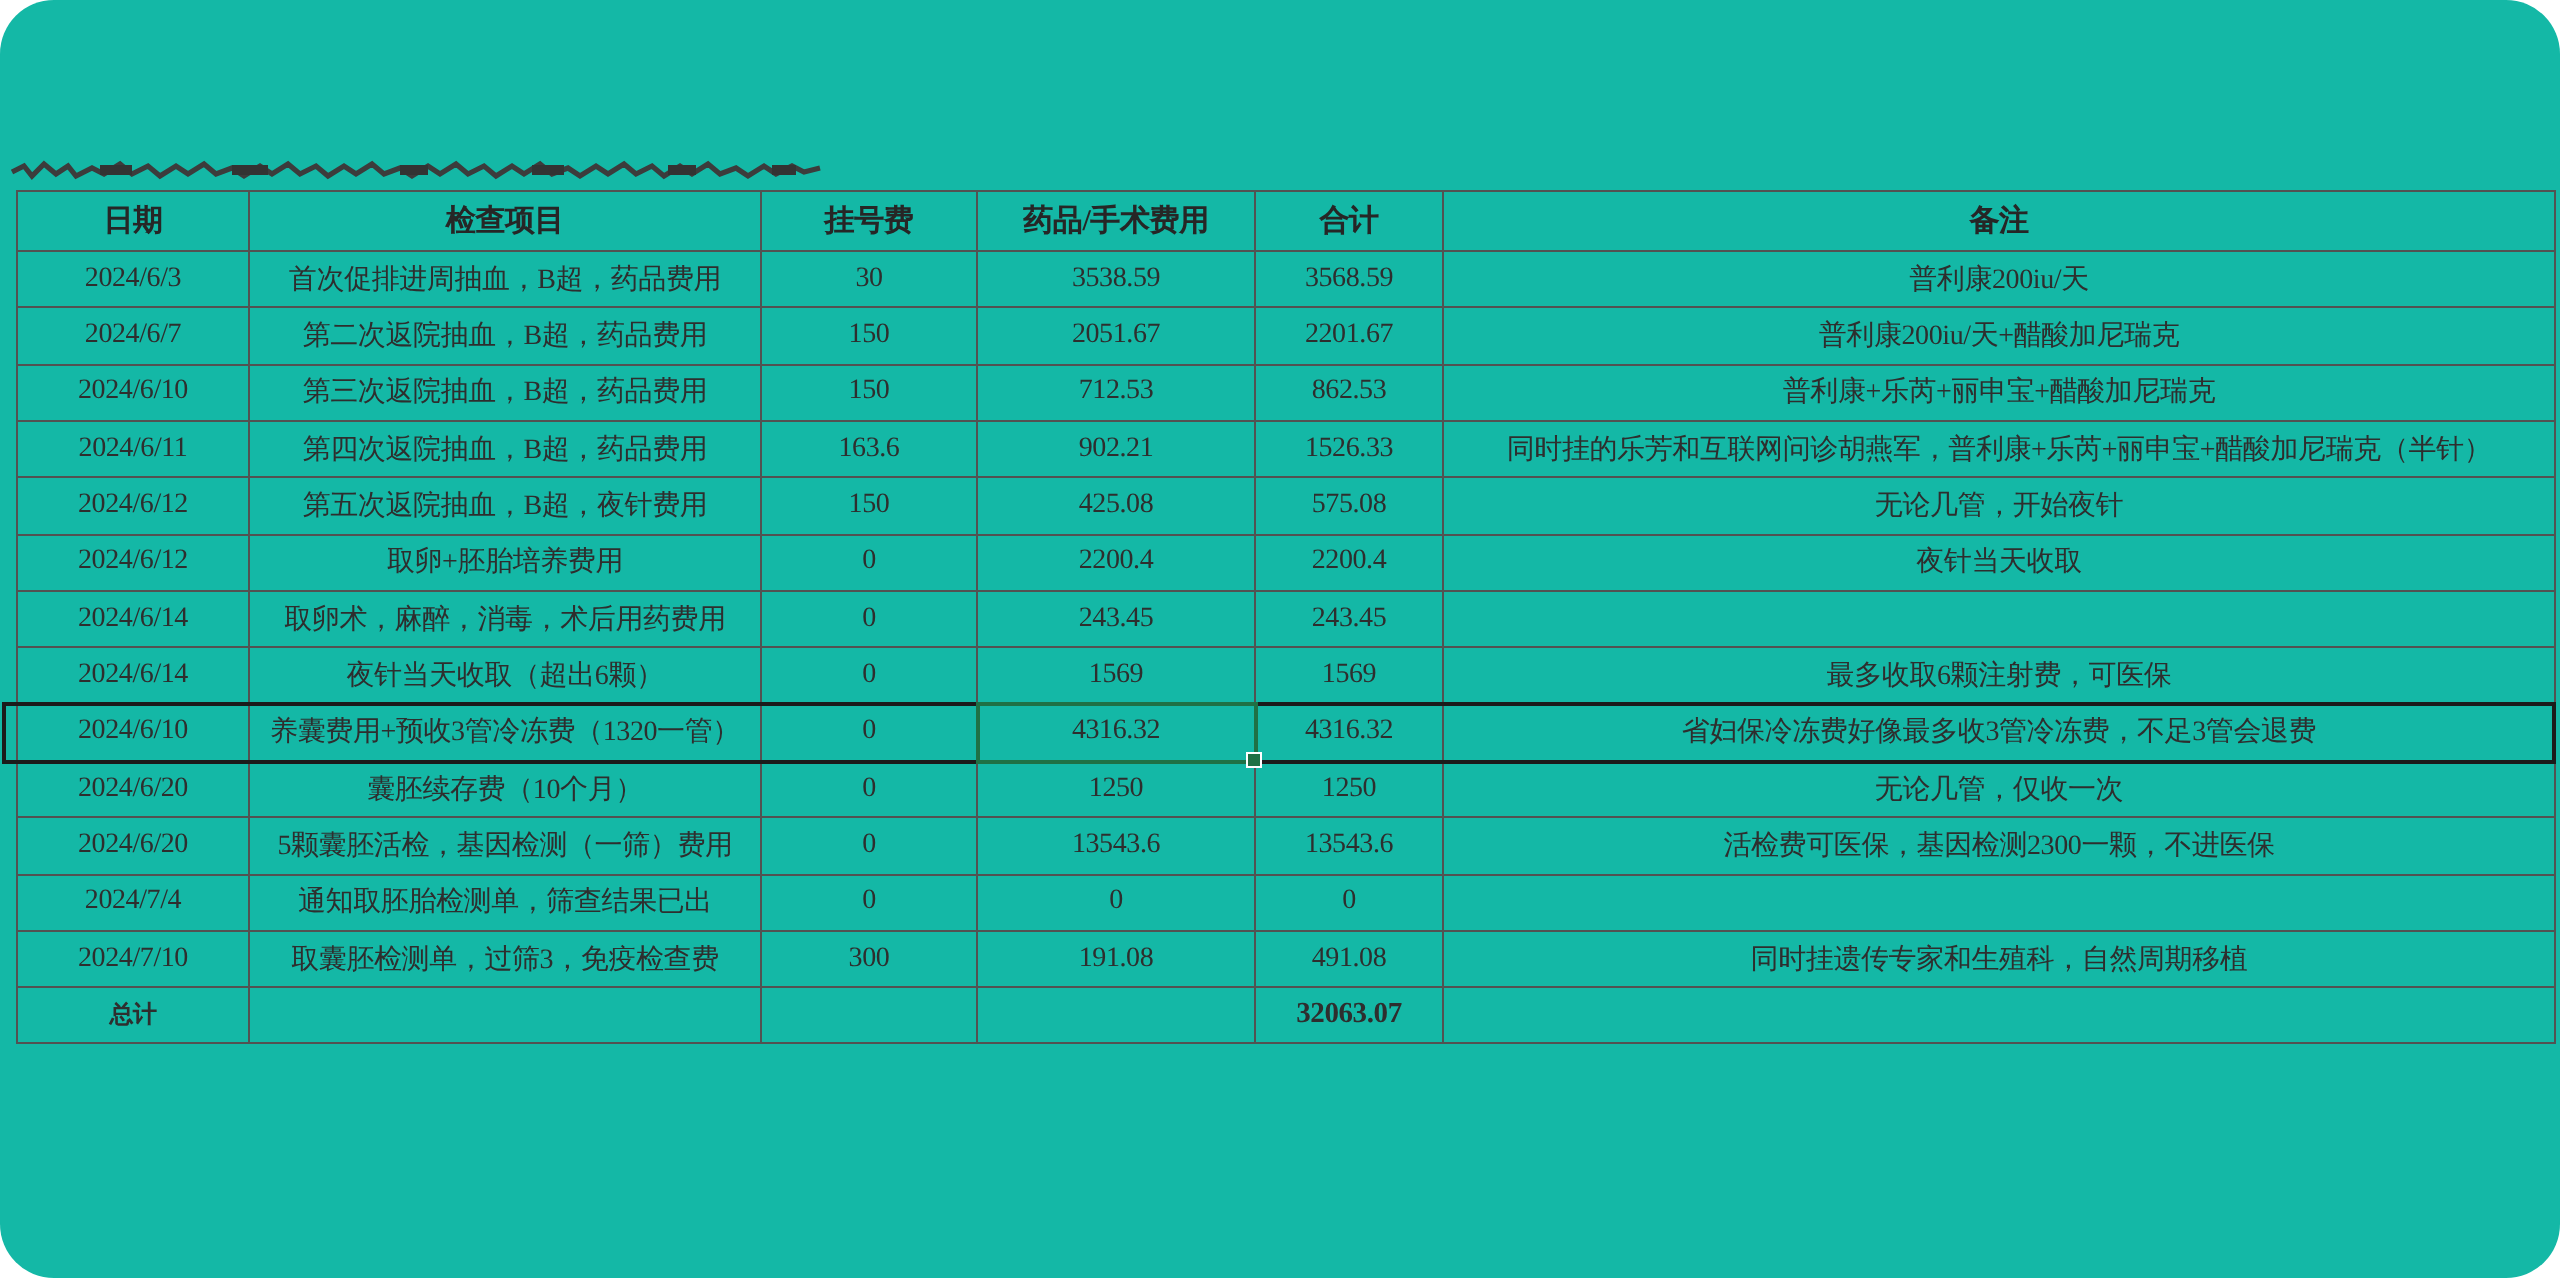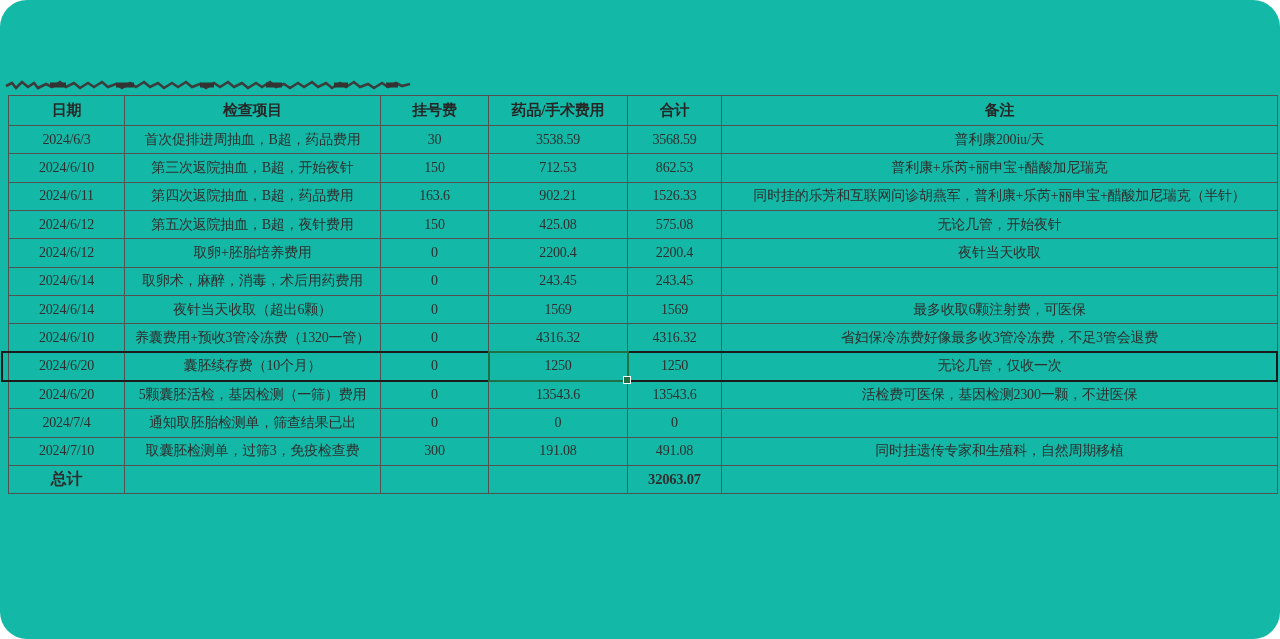--- a/index.html
+++ b/index.html
@@ -47,21 +47,21 @@
   table.sheet thead tr { height: 30px; }
   table.sheet thead th {
     font-weight: bold;
     font-size: 15px;
     color: #262626;
   }
   table.sheet tbody tr { height: 28.35px; }
   table.sheet tfoot tr { height: 28px; }
   table.sheet tfoot td.total-label {
     font-weight: bold;
-    font-size: 16px;
+    font-size: 12px;
   }
   table.sheet tfoot td.grand-total {
     font-weight: bold;
     font-size: 14.5px;
   }
   
   .row-outline {
     position: absolute;
     border: 2px solid #1b1b1b;
     pointer-events: none;
@@ -115,22 +115,30 @@
     <tbody id="sheet-body">
         <tr>
           <td>2024/6/3</td>
           <td>首次促排进周抽血，B超，药品费用</td>
           <td>30</td>
           <td>3538.59</td>
           <td>3568.59</td>
           <td>普利康200iu/天</td>
         </tr>
         <tr>
+          <td>2024/6/7</td>
+          <td>第二次返院抽血，B超，药品费用</td>
+          <td>150</td>
+          <td>2051.67</td>
+          <td>2201.67</td>
+          <td>普利康200iu/天+醋酸加尼瑞克</td>
+        </tr>
+        <tr>
           <td>2024/6/10</td>
-          <td>第三次返院抽血，B超，开始夜针</td>
+          <td>第三次返院抽血，B超，药品费用</td>
           <td>150</td>
           <td>712.53</td>
           <td>862.53</td>
           <td>普利康+乐芮+丽申宝+醋酸加尼瑞克</td>
         </tr>
         <tr>
           <td>2024/6/11</td>
           <td>第四次返院抽血，B超，药品费用</td>
           <td>163.6</td>
           <td>902.21</td>

